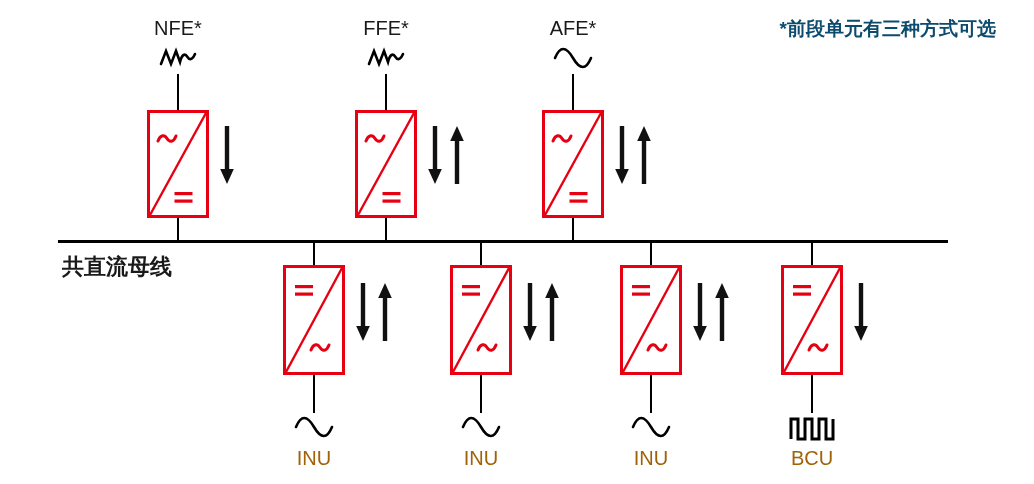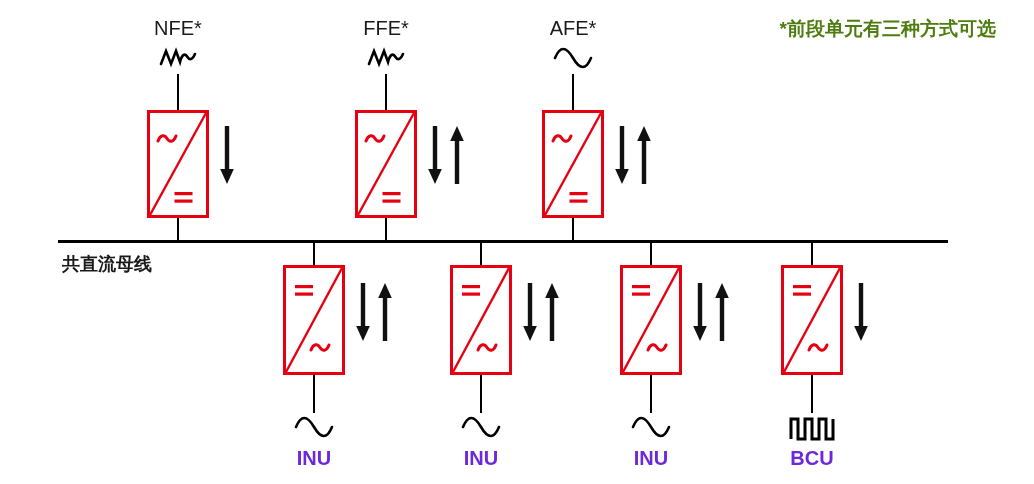--- a/index.html
+++ b/index.html
@@ -1,42 +1,42 @@
 <!DOCTYPE html>
 <html style="--red: #e60012; --ink: #000000;"><head>
 <meta charset="utf-8">
 <style>
   :root { --red:#e60012; --ink:#111111; }
   * { margin:0; padding:0; box-sizing:border-box; }
   body { background:#ffffff; font-family:"Liberation Sans", sans-serif; }
   .canvas { position:relative; width:1034px; height:484px; background:#ffffff; overflow:hidden; }
 
   .label { position:absolute; color:#1a1a1a; font-weight:600; white-space:nowrap; }
-  .footnote { position:absolute; top:16px; right:38px; font-size:19px; font-weight:600; color:#4d7c0f; }
+  .footnote { position:absolute; top:16px; right:38px; font-size:19px; font-weight:600; color:#0c4a6e; }
 
   .busline { position:absolute; left:58px; top:240px; width:890px; height:3px; background:#000; }
-  .bus-label { left:62px; top:252px; font-size:18px; }
+  .bus-label { left:62px; top:252px; font-size:22px; }
 
   .unit { position:absolute; width:62px; }
   .unit.top { top:0; height:243px; }
   .unit.bottom { top:243px; height:241px; }
 
   .u-label { position:absolute; top:17px; left:50%; transform:translateX(-50%); font-size:20px; font-weight:400; color:#1a1a1a; white-space:nowrap; }
   .u-src  { position:absolute; top:44px; left:50%; transform:translateX(-50%); }
   .vline  { position:absolute; left:calc(50% - 1px); width:2px; background:#000; }
   .u-line1 { top:74px; height:36px; }
   .u-line2 { top:218px; height:25px; }
   .u-box  { position:absolute; top:110px; left:0; width:62px; height:108px; }
   .u-arrow { position:absolute; left:72px; top:126px; }
 
   .b-line1 { top:0; height:22px; }
   .b-box  { position:absolute; top:22px; left:0; width:62px; height:110px; }
   .b-line2 { top:132px; height:38px; }
   .b-load { position:absolute; top:170px; left:50%; transform:translateX(-50%); }
-  .b-label { position:absolute; top:204px; left:50%; transform:translateX(-50%); font-size:20px; font-weight:700; color:#6d28d9; white-space:nowrap;text-align:right; }
+  .b-label { position:absolute; top:204px; left:50%; transform:translateX(-50%); font-size:20px; font-weight:400; color:#a16207; white-space:nowrap;text-align:right; }
   .b-arrow { position:absolute; left:72px; top:40px; }
 
   .cvbox .frame { fill:#ffffff; stroke:var(--red); stroke-width:3; }
   .cvbox .diag  { stroke:var(--red); stroke-width:2.4; }
   .cvbox .tilde { fill:none; stroke:var(--red); stroke-width:3; stroke-linecap:round; }
   .cvbox .eq    { fill:var(--red); }
 
   .blkicon path { fill:none; stroke:#000; stroke-width:2.6; stroke-linecap:round; }
   .sqicon path  { fill:none; stroke:#000; stroke-width:3; stroke-linecap:butt; stroke-linejoin:miter; }
 

